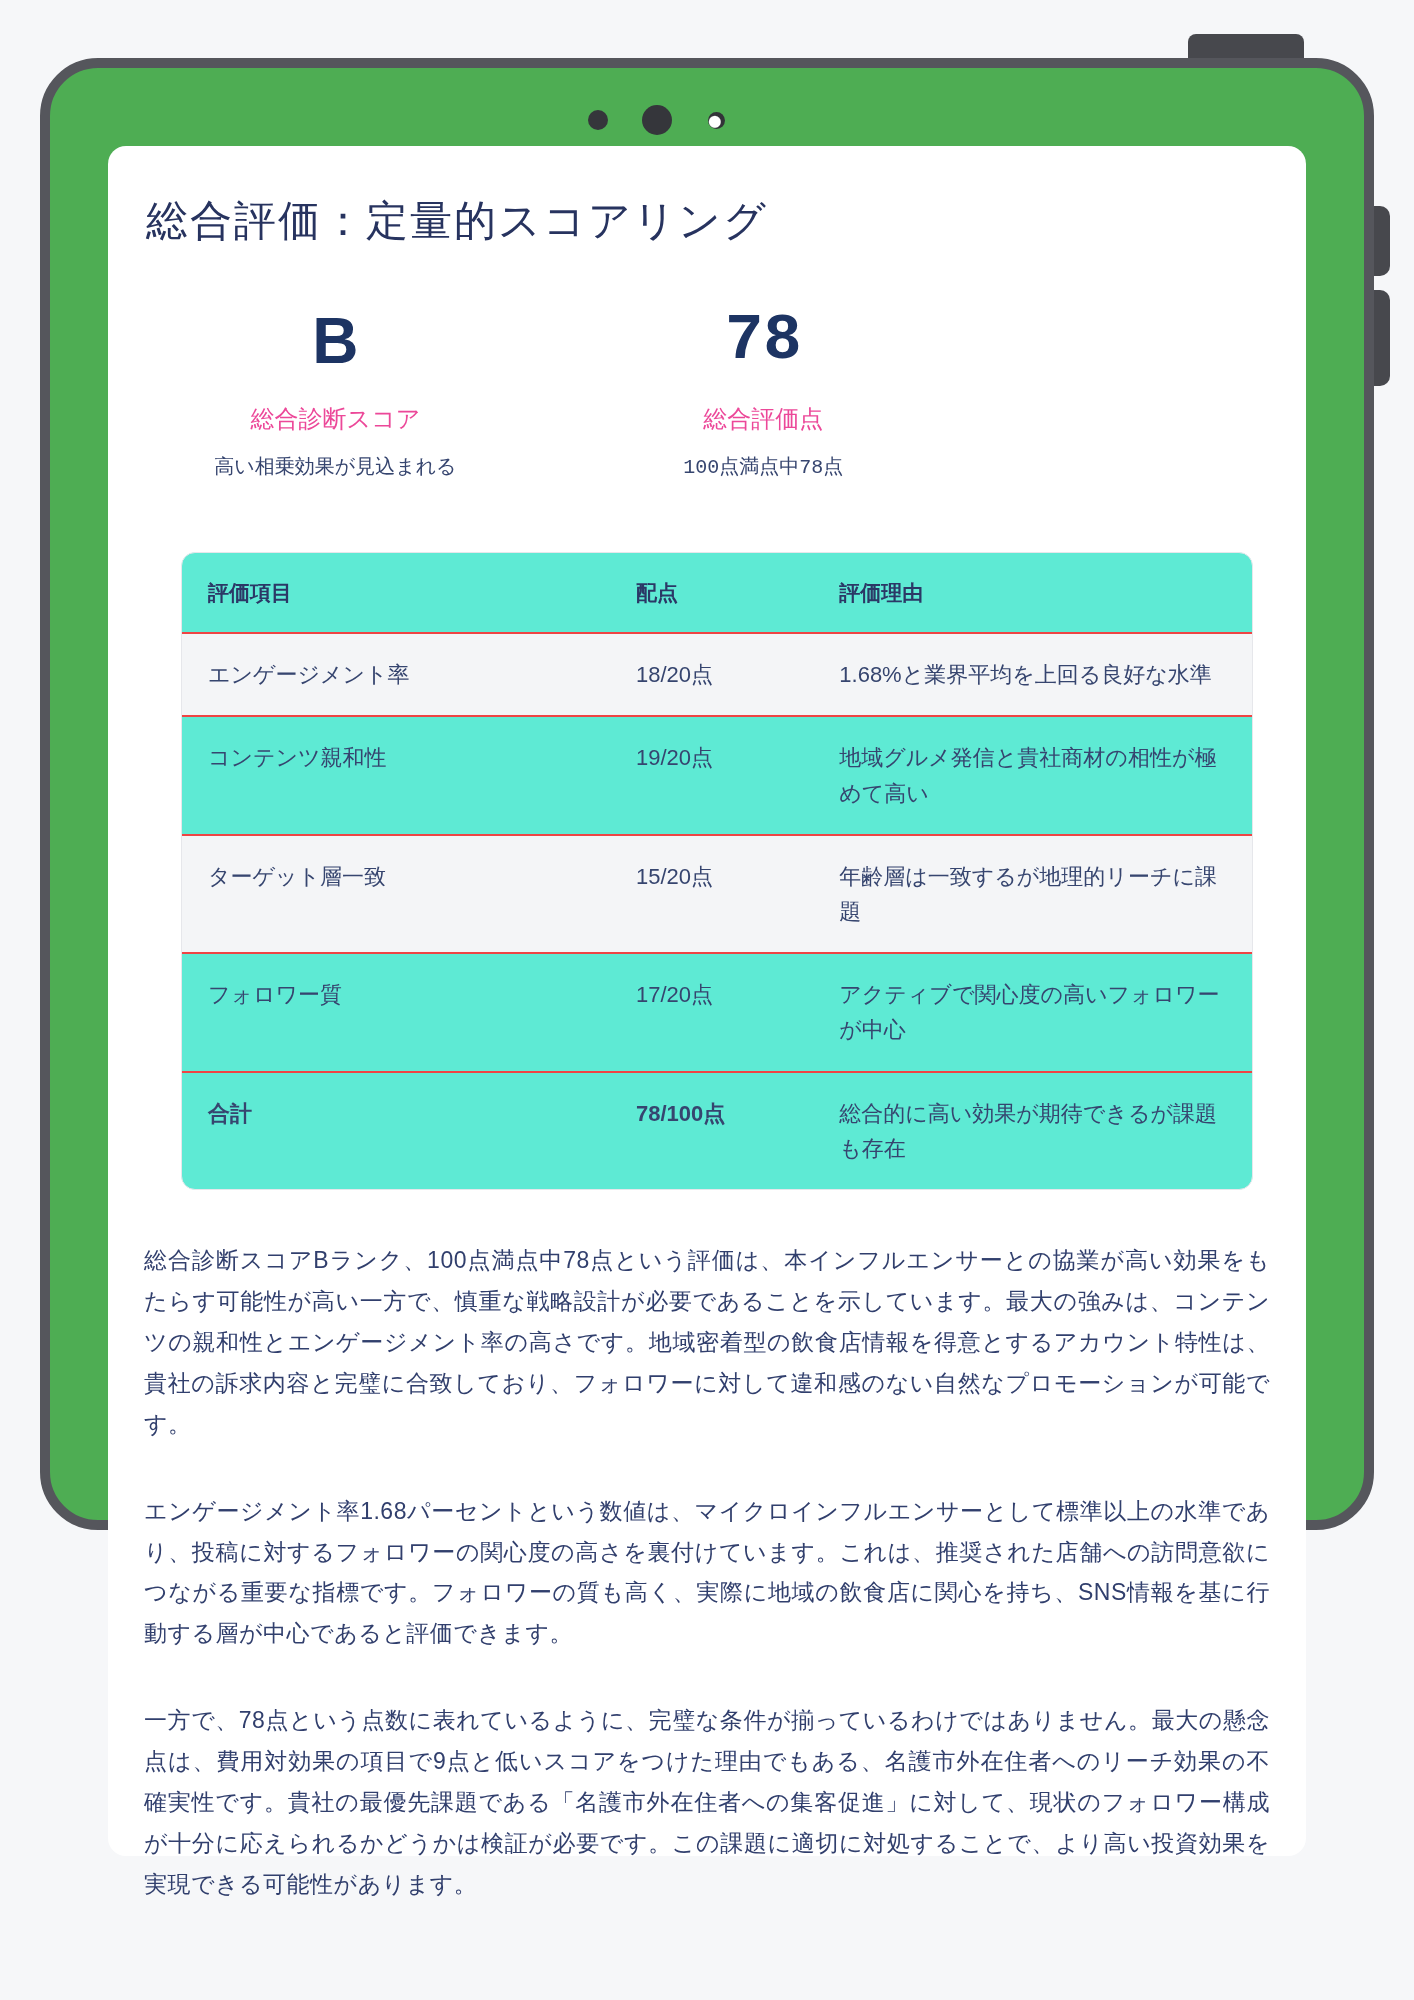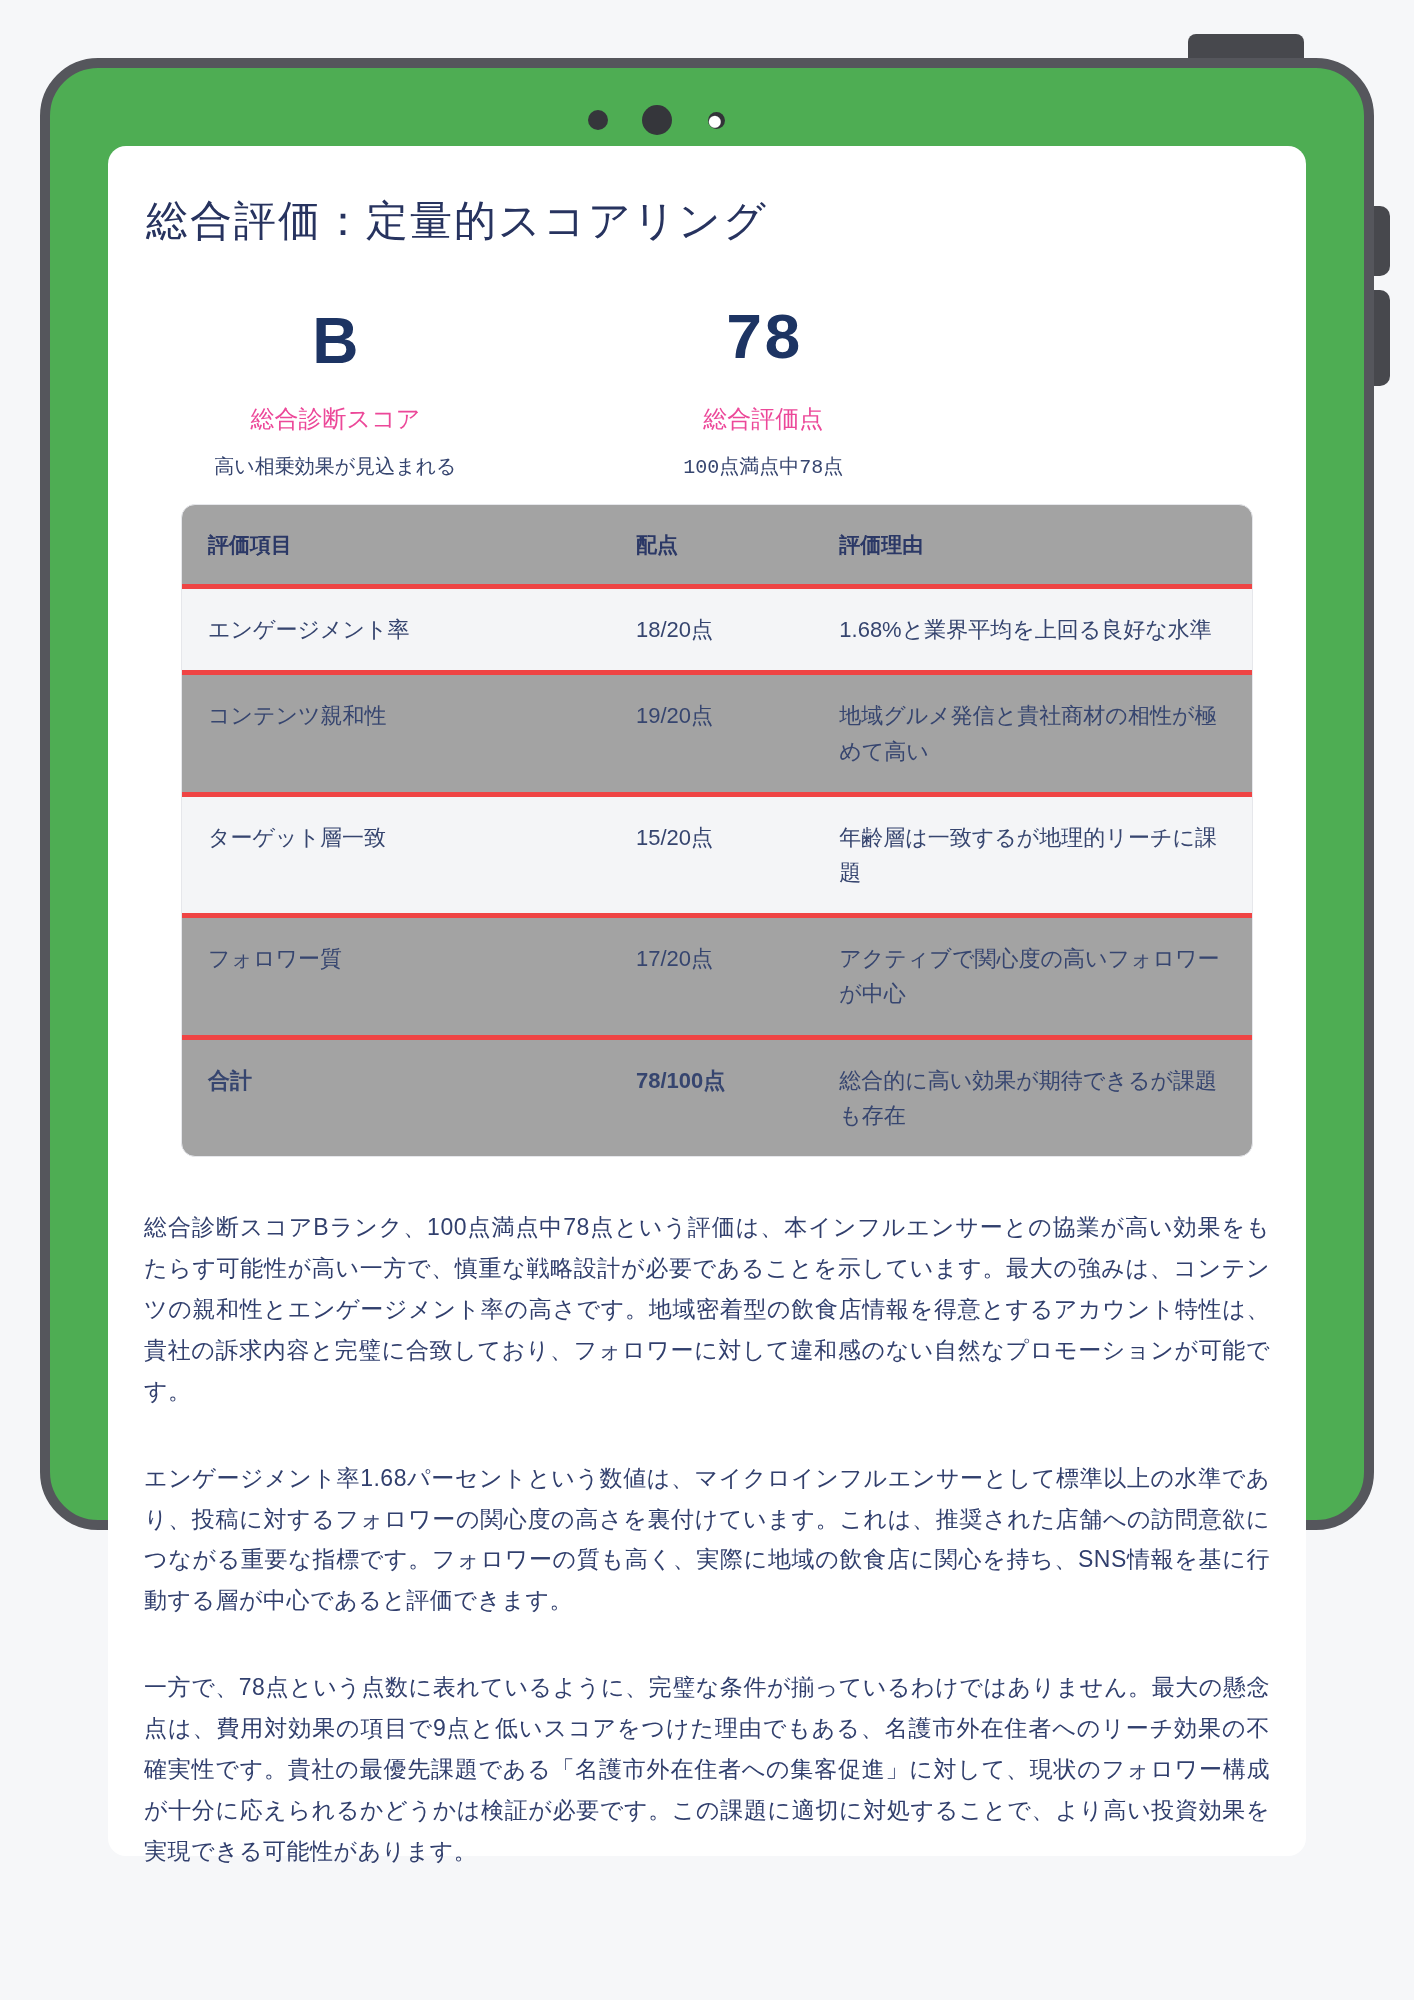--- a/index.html
+++ b/index.html
@@ -33,28 +33,28 @@
     margin:14px 0 0 2px;font-size:42px;font-weight:500;
     color:#27335f;letter-spacing:2px;line-height:1.3;
   }
   .scores{display:flex;margin-top:60px;}
   .score-col{width:34%;text-align:center;}
   .score-col.right{width:42%;font-family:Liberation Mono, monospace;}
   .score-value{font-size:64px;font-weight:700;color:#1d3463;line-height:1;}
   .score-label{margin-top:30px;font-size:24px;font-weight:500;color:#ec4899;}
   .score-desc{margin-top:18px;font-size:20px;color:#36456f;}
   .card{
-    margin:24px 17px 0 37px;background:#a3a3a3;
+    margin:72px 17px 0 37px;background:#5eead4;
     border:1px solid #e6e7eb;border-radius:14px;overflow:hidden;
   }
   table{width:100%;border-collapse:collapse;font-size:22px;color:#36456f;}
   th,td{text-align:left;padding:23px 26px;line-height:1.6;vertical-align:top;}
   th{font-size:21px;font-weight:700;color:#2b3866;}
   .col-item{width:40%;} .col-score{width:19%;} .col-reason{width:41%;}
-  tbody tr{border-top:5px solid #ef4444;}
+  tbody tr{border-top:2px solid #ef4444;}
   tr.alt{background:#f4f5f7;}
   tr.total .b{font-weight:700;}
   .analysis p{
     margin:46px 0 0;font-size:23px;line-height:1.78;
     color:#313f6d;text-align:justify;letter-spacing:0.5px;
   }
   .analysis p:first-child{margin-top:50px;}
 </style>
 </head>
 <body>

